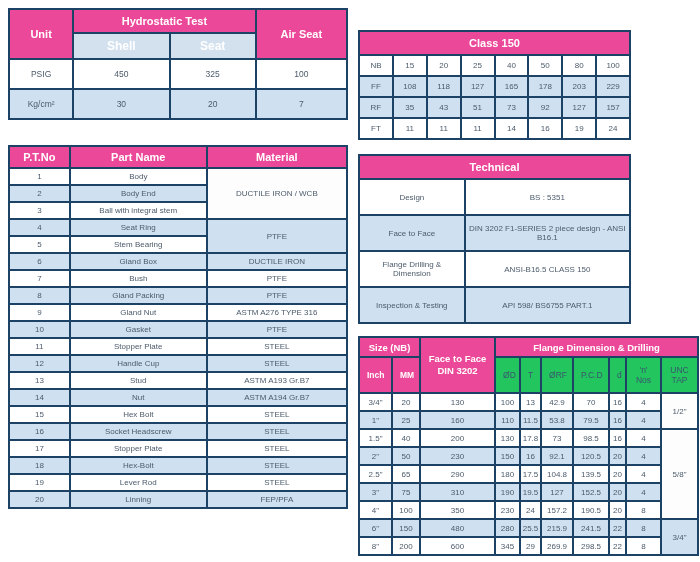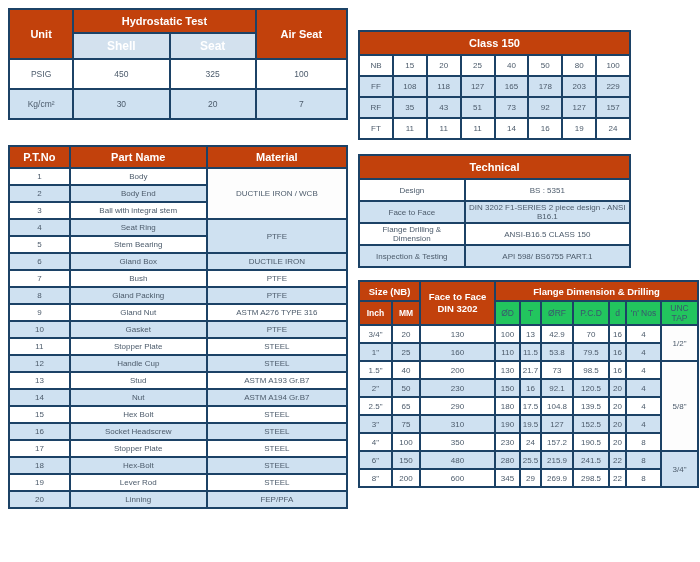--- a/index.html
+++ b/index.html
@@ -1,19 +1,19 @@
 <!DOCTYPE html>
 <html><head>
 <meta charset="utf-8">
 <style>
   html,body{margin:0;padding:0;background:#ffffff;font-family:"Liberation Sans",sans-serif;}
   .page{position:relative;width:700px;height:562px;background:#ffffff;overflow:hidden;}
   table{border-collapse:collapse;table-layout:fixed;width:100%;}
   th,td{border:2px solid #1c4266;text-align:center;vertical-align:middle;color:#4c5b6b;overflow:hidden;}
-  .h{background:#c2410c;color:#ffffff;font-weight:bold;margin-top:40px;}
+  .h{background:#ec4899;color:#ffffff;font-weight:bold;margin-top:40px;}
   .sh{background:#d3e1ee;color:#ffffff;font-weight:bold;}
   .ch{background:#22c55e;color:#3a566e;font-weight:normal;}
   tr.a{background:#cfe1f1;}
   .mw{background:#fdfdfd;}
   .ma{background:#cfe1f1;}
   .col-left{position:absolute;left:8px;top:8px;width:340px;}
   .col-right{position:absolute;left:358px;top:30px;width:273px;}
   
   .hydro th{font-size:11px;}
   .hydro .r1{height:24px;}
@@ -22,25 +22,25 @@
   
   .parts{margin-top:25px;}
   .parts th{font-size:11px;height:18px;}
   .parts td{font-size:8px;height:13px;padding:1px 2px;}
   
   .c150 th{font-size:11px;height:20px;}
   .c150 td{font-size:8px;height:17px;}
   
   .tech{margin-top:14px;}
   .tech th{font-size:11px;height:20px;}
-  .tech td{font-size:8px;height:20px;padding:0 3px;}
+  .tech td{font-size:8px;height:20px;padding:7px 3px;}
   
   .dims{margin-top:12px;}
   .dims .hr1 th{font-size:9.5px;height:16px;padding:1px;}
-  .dims .hr2 th{font-size:8.5px;height:14px;padding:1px;}
+  .dims .hr2 th{font-size:8.5px;height:14px;padding:7px;}
   .dims td{font-size:8px;height:14px;padding:1px;}
   .f2fh{line-height:1.25;}
 </style>
 </head>
 <body>
 
 <div class="page">
 
   <div class="col-left">
 
@@ -331,21 +331,21 @@
         <td>53.8</td>
         <td>79.5</td>
         <td>16</td>
         <td>4</td>
       </tr>
       <tr>
         <td>1.5"</td>
         <td>40</td>
         <td>200</td>
         <td>130</td>
-        <td>21.7</td>
+        <td>17.8</td>
         <td>73</td>
         <td>98.5</td>
         <td>16</td>
         <td>4</td>
         <td class="mw" rowspan="5">5/8"</td>
       </tr>
       <tr class="a">
         <td>2"</td>
         <td>50</td>
         <td>230</td>

